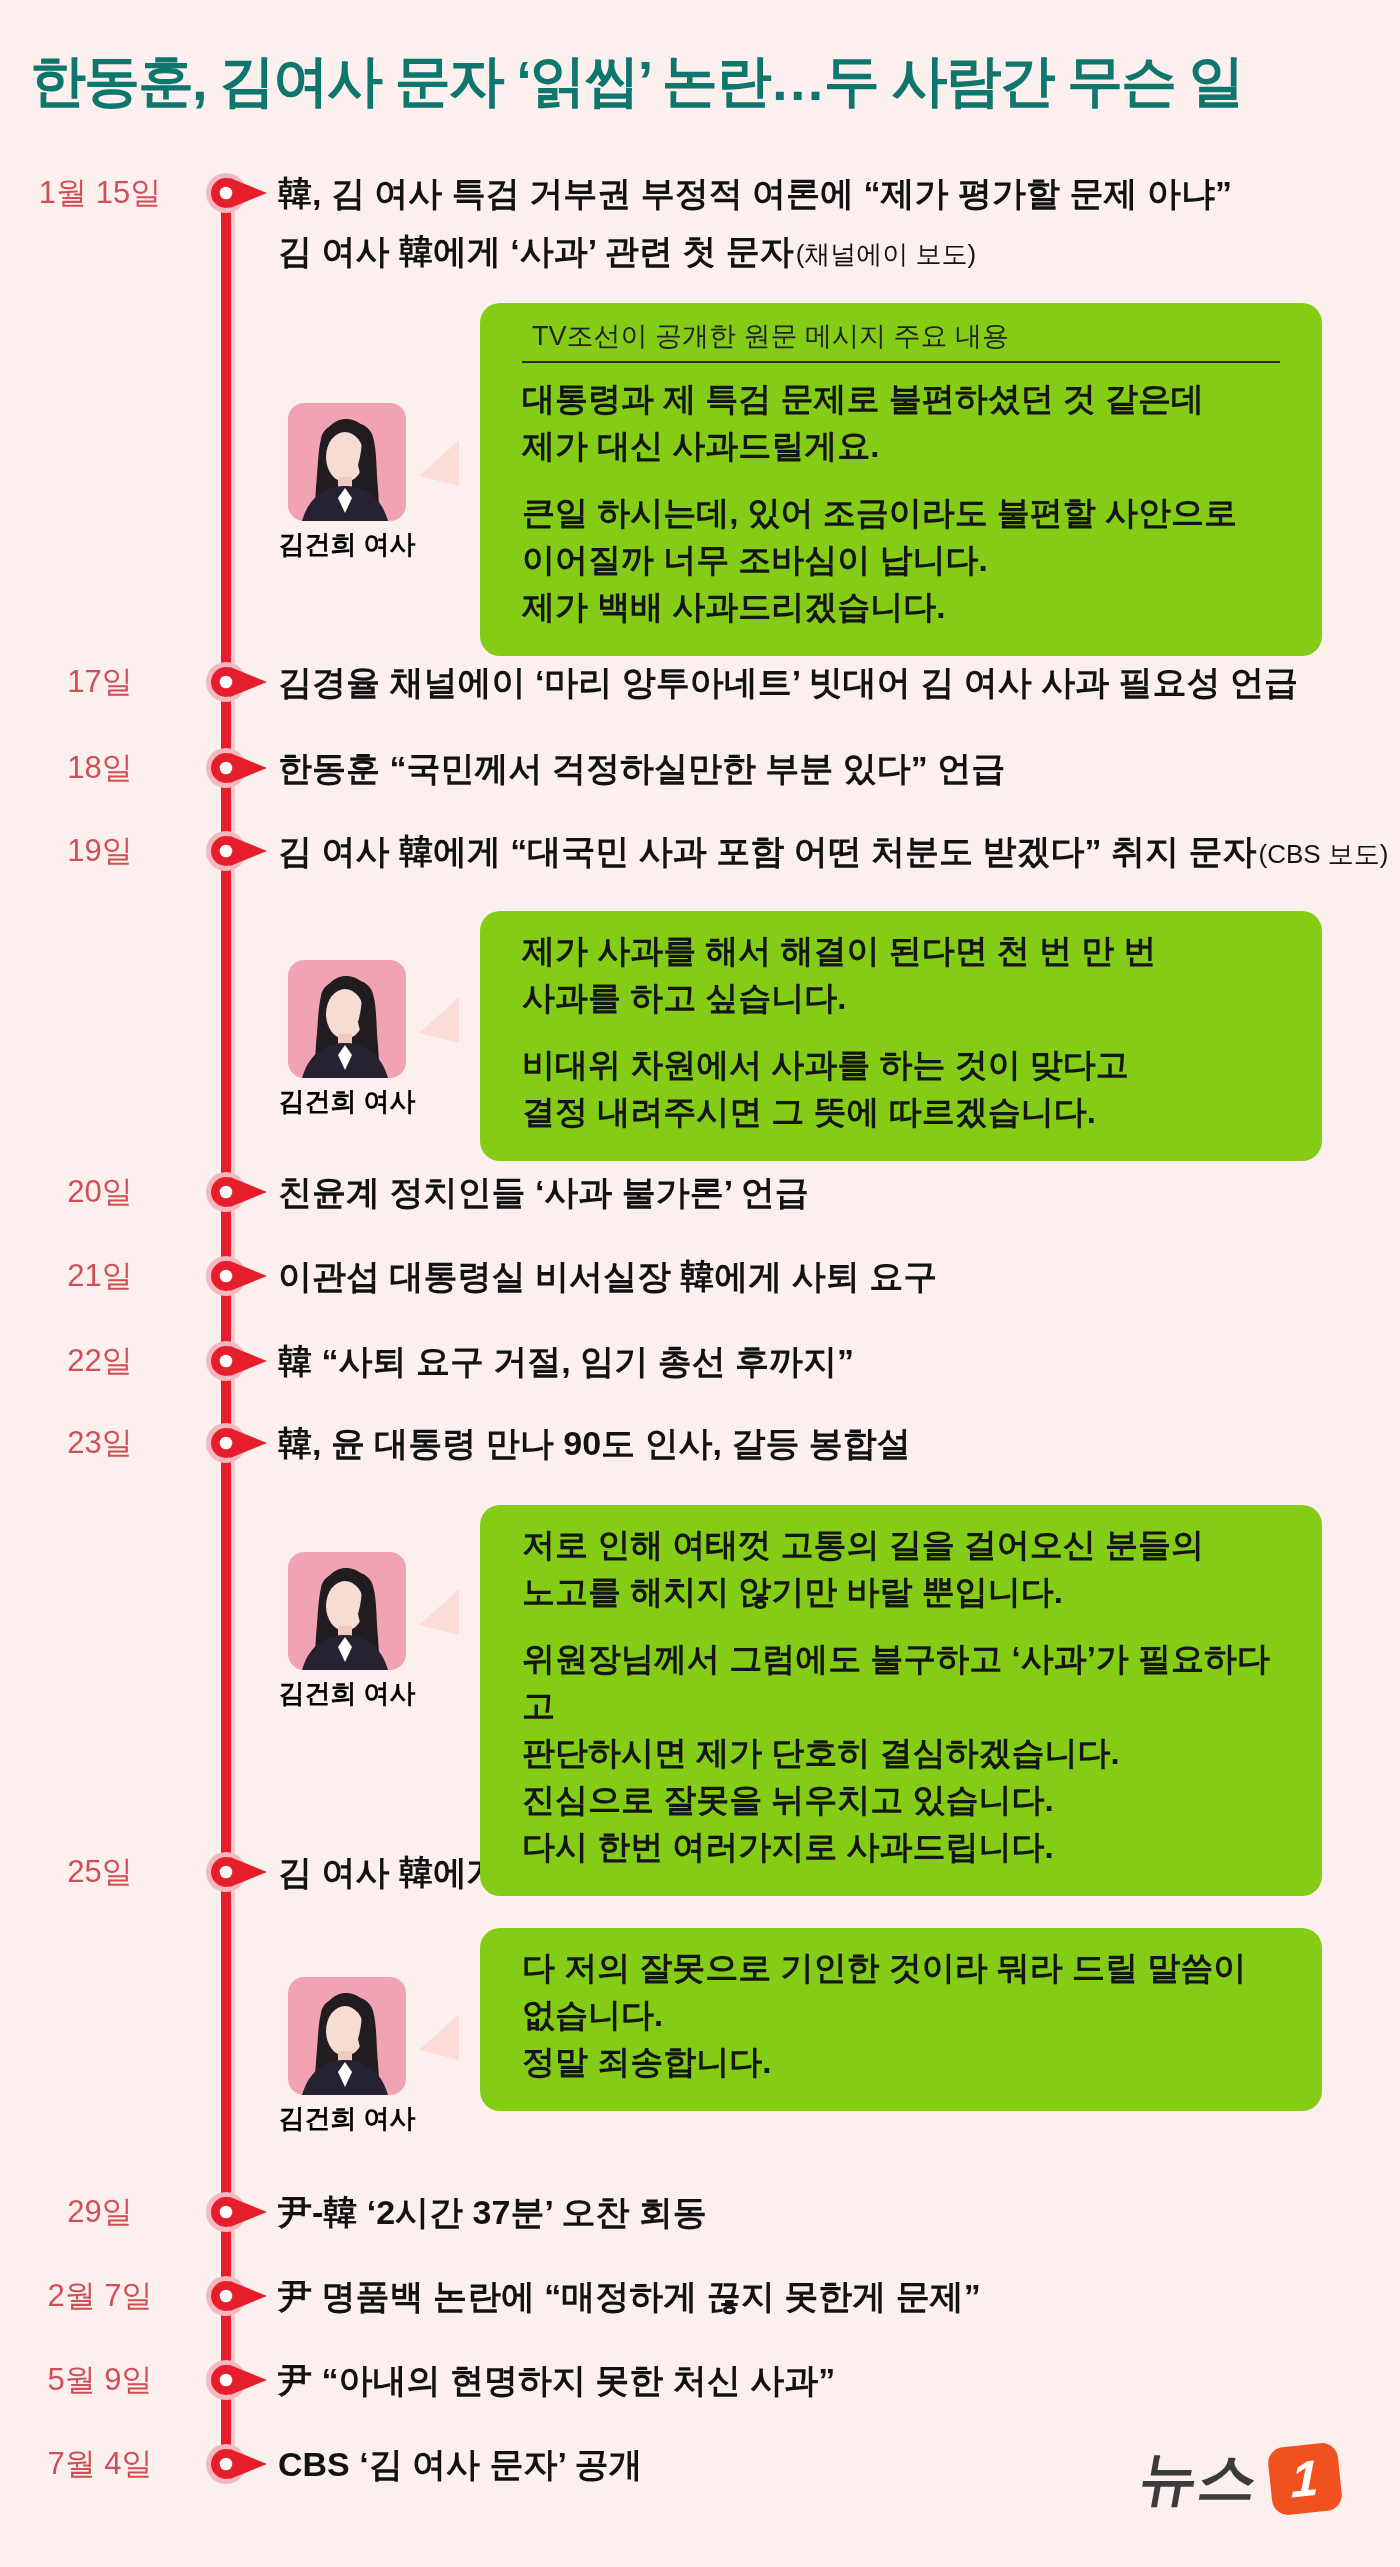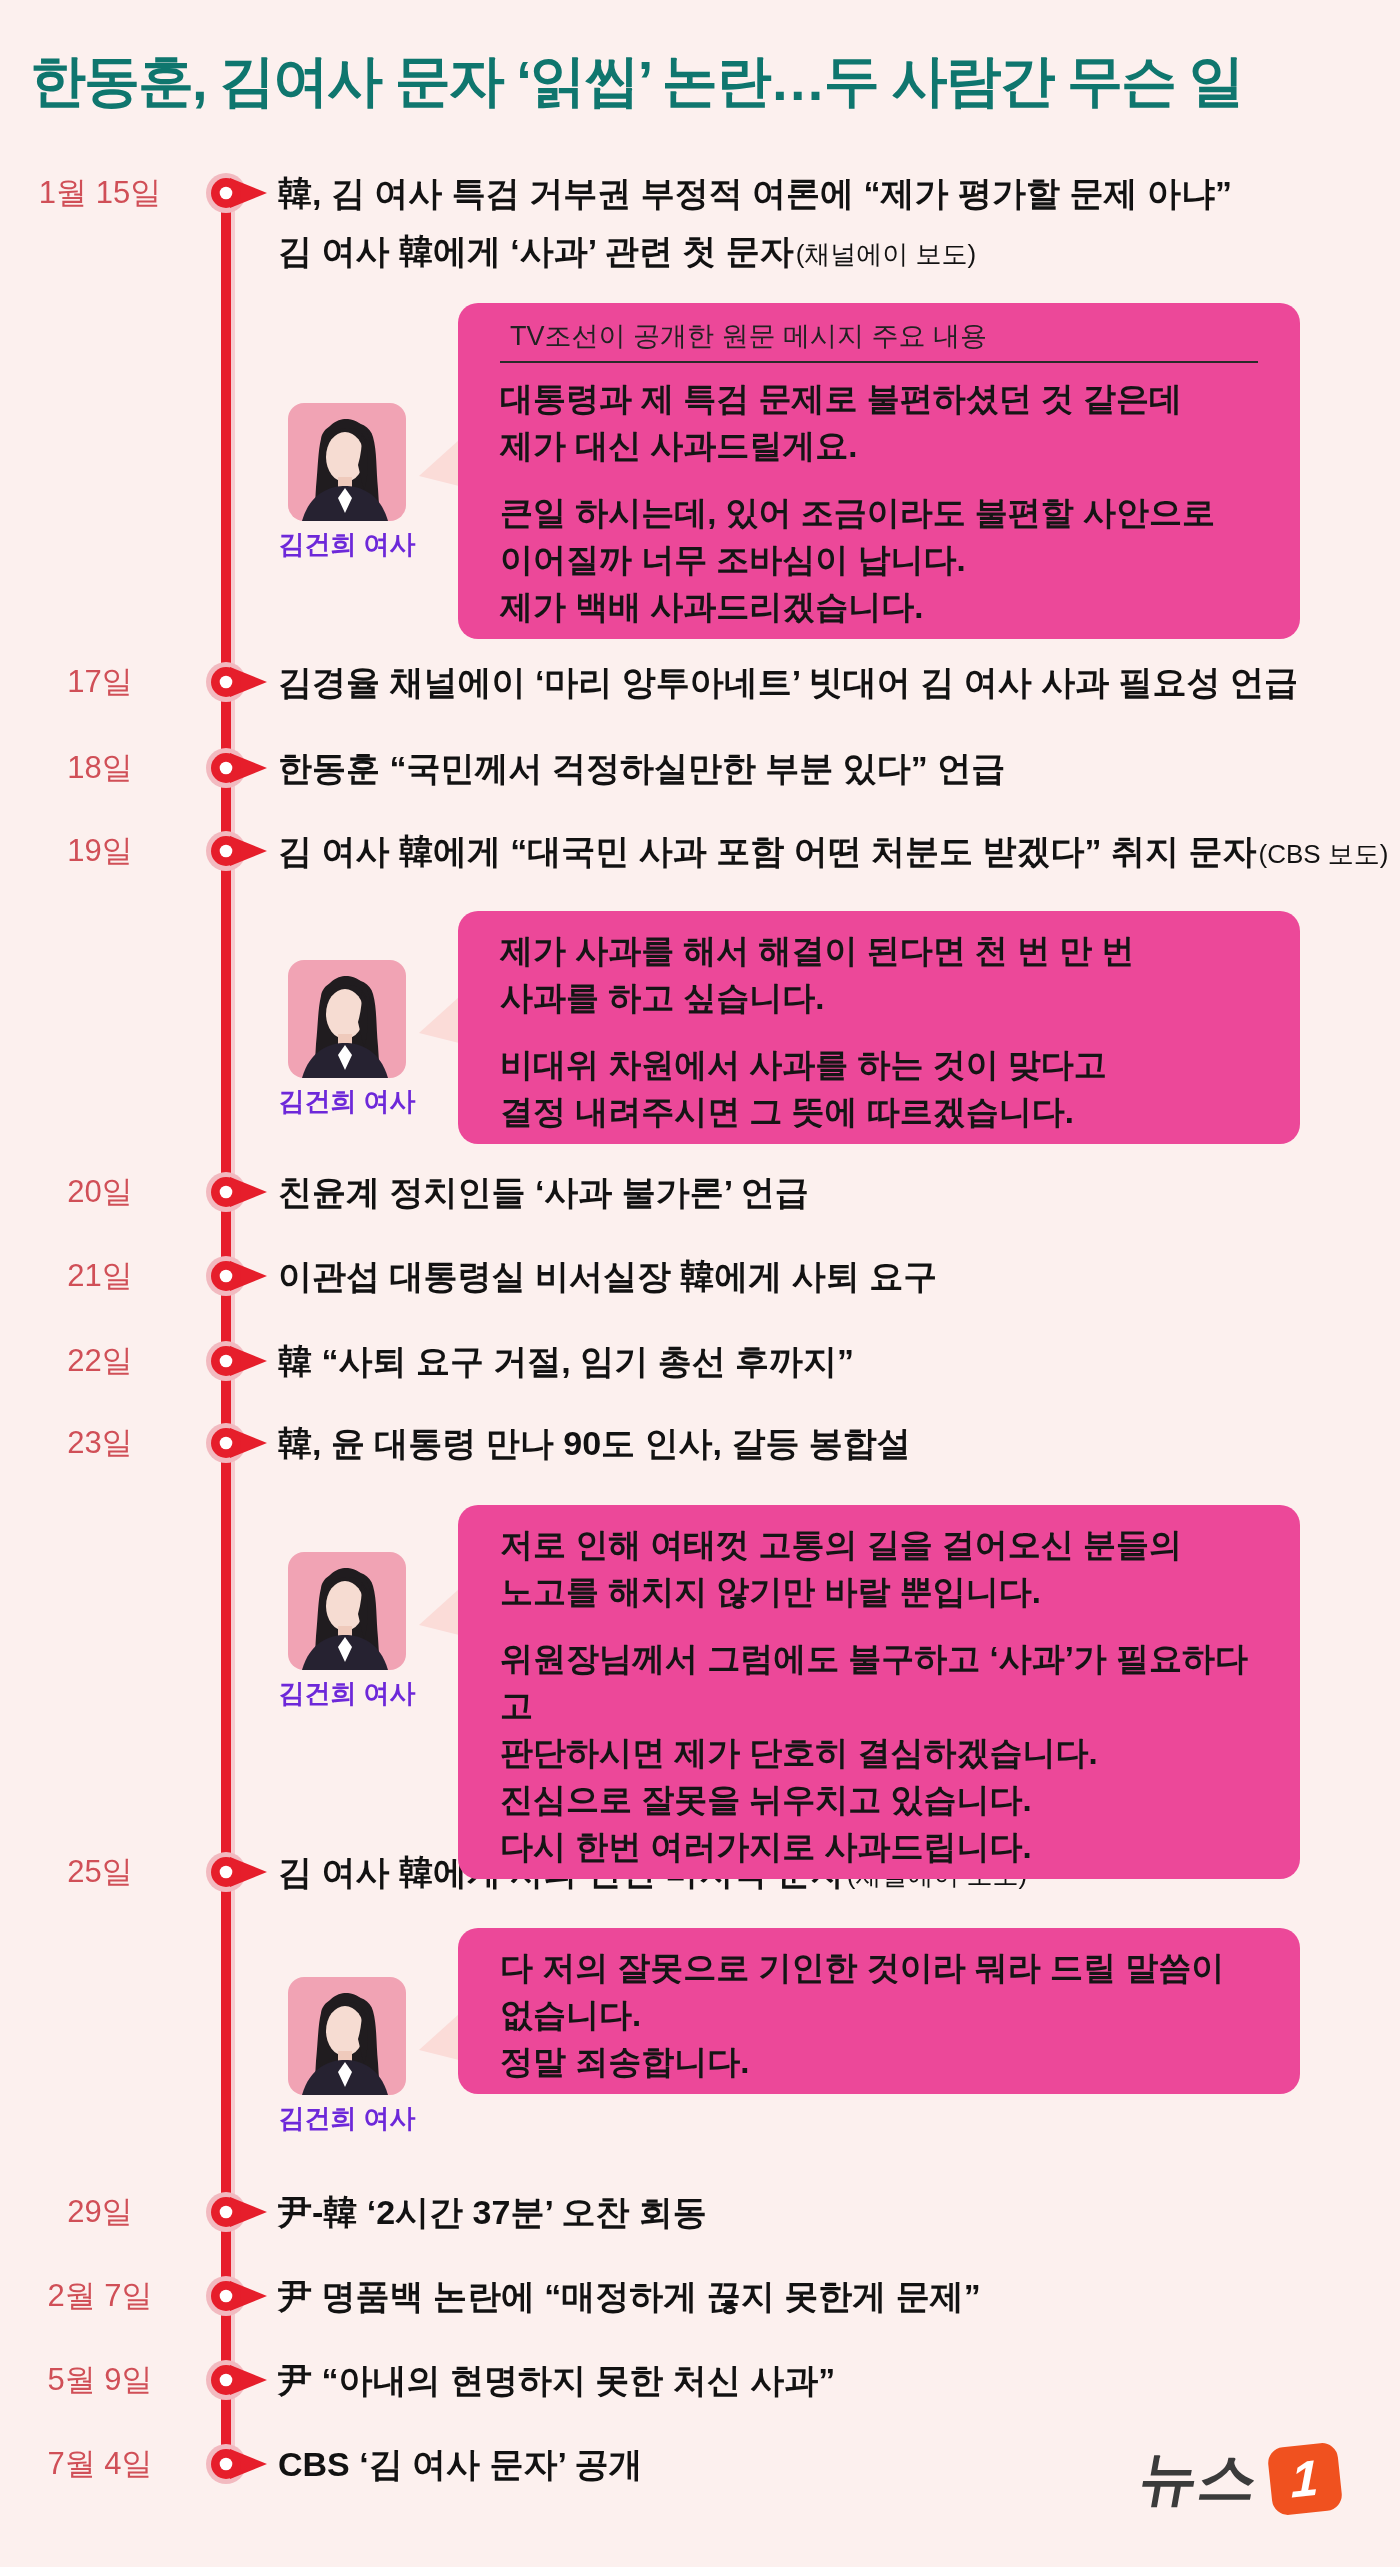--- a/index.html
+++ b/index.html
@@ -17,24 +17,24 @@
                text-align:center;color:#d04f57;font-size:31px;font-weight:500;white-space:nowrap;}
   .event .marker{position:absolute;left:200px;top:5px;}
   .event .lines{position:absolute;left:278px;top:0;}
   .eline{height:58px;line-height:58px;white-space:nowrap;color:#121212;}
   .eline .t{font-size:34px;font-weight:700;}
   .eline .note{font-size:26px;font-weight:400;margin-left:2px;}
 
   .bgroup{position:absolute;left:0;width:100%;}
   .portrait{position:absolute;left:288px;width:118px;height:118px;}
   .pcaption{position:absolute;left:248px;width:198px;text-align:center;
-            font-size:26px;font-weight:600;color:#6d28d9;}
+            font-size:26px;font-weight:600;color:#000000;}
   .tail{position:absolute;left:419px;}
-  .bubble{position:absolute;left:458px;width:758px;background:#ec4899;
-          border-radius:20px;padding:16px 42px 9px 42px;}
+  .bubble{position:absolute;left:480px;width:758px;background:#84cc16;
+          border-radius:20px;padding:16px 42px 26px 42px;}
   .bhead{font-size:27px;font-weight:500;color:#222;line-height:34px;padding-left:10px;}
   .bdivider{border-top:2px solid #2a2a2a;margin:8px 0 12px 0;}
   .bpara{font-size:33px;font-weight:700;line-height:47px;color:#151515;white-space:pre-line;}
   .bpara + .bpara{margin-top:20px;}
 
   .logo{position:absolute;left:1140px;top:2440px;display:flex;align-items:center;gap:12px;}
   .logo-nws{font-size:58px;font-weight:900;color:#3b3b3b;transform:skewX(-10deg);letter-spacing:1px;}
   .logo-box{width:70px;height:68px;background:#f0511f;border-radius:16px;transform:rotate(-6deg);
             display:flex;align-items:center;justify-content:center;}
   .logo-box .one{color:#ffffff;font-size:50px;font-weight:900;font-style:italic;transform:skewX(-6deg);}

